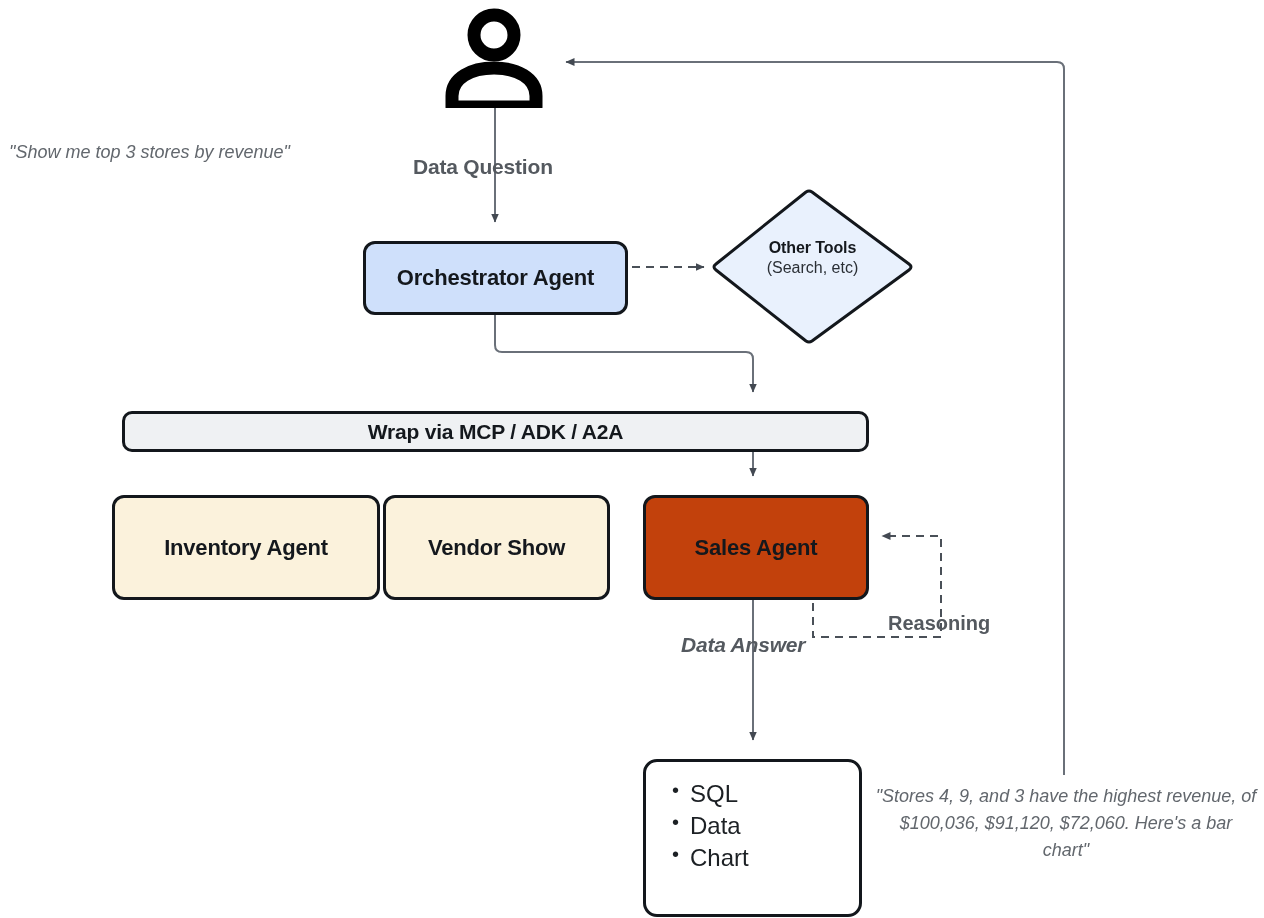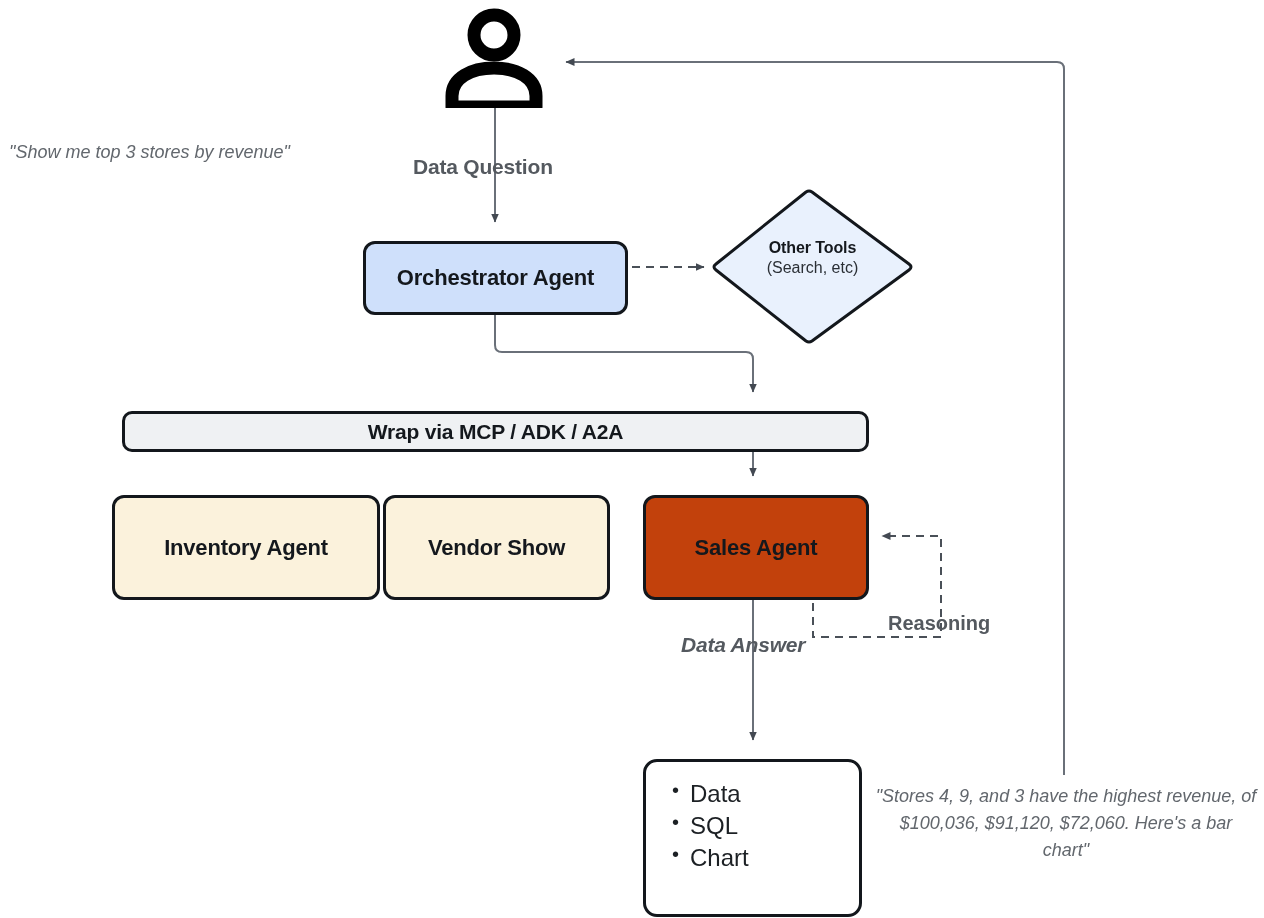--- a/index.html
+++ b/index.html
@@ -272,21 +272,21 @@
   <div class="node node-vendor">Vendor Show</div>
 
   <div class="node node-sales">Sales Agent</div>
 
   <div class="edge-label label-reasoning">Reasoning</div>
 
   <div class="edge-label label-data-answer">Data Answer</div>
 
   <div class="node node-output">
     <ul class="output-list">
+      <li>SQL</li>
       <li>Data</li>
-      <li>SQL</li>
       <li>Chart</li>
     </ul>
   </div>
 
   <div class="quote quote-right">"Stores 4, 9, and 3 have the highest revenue, of $100,036, $91,120, $72,060. Here's a bar chart"</div>
 
 </div>
 
 </body></html>

